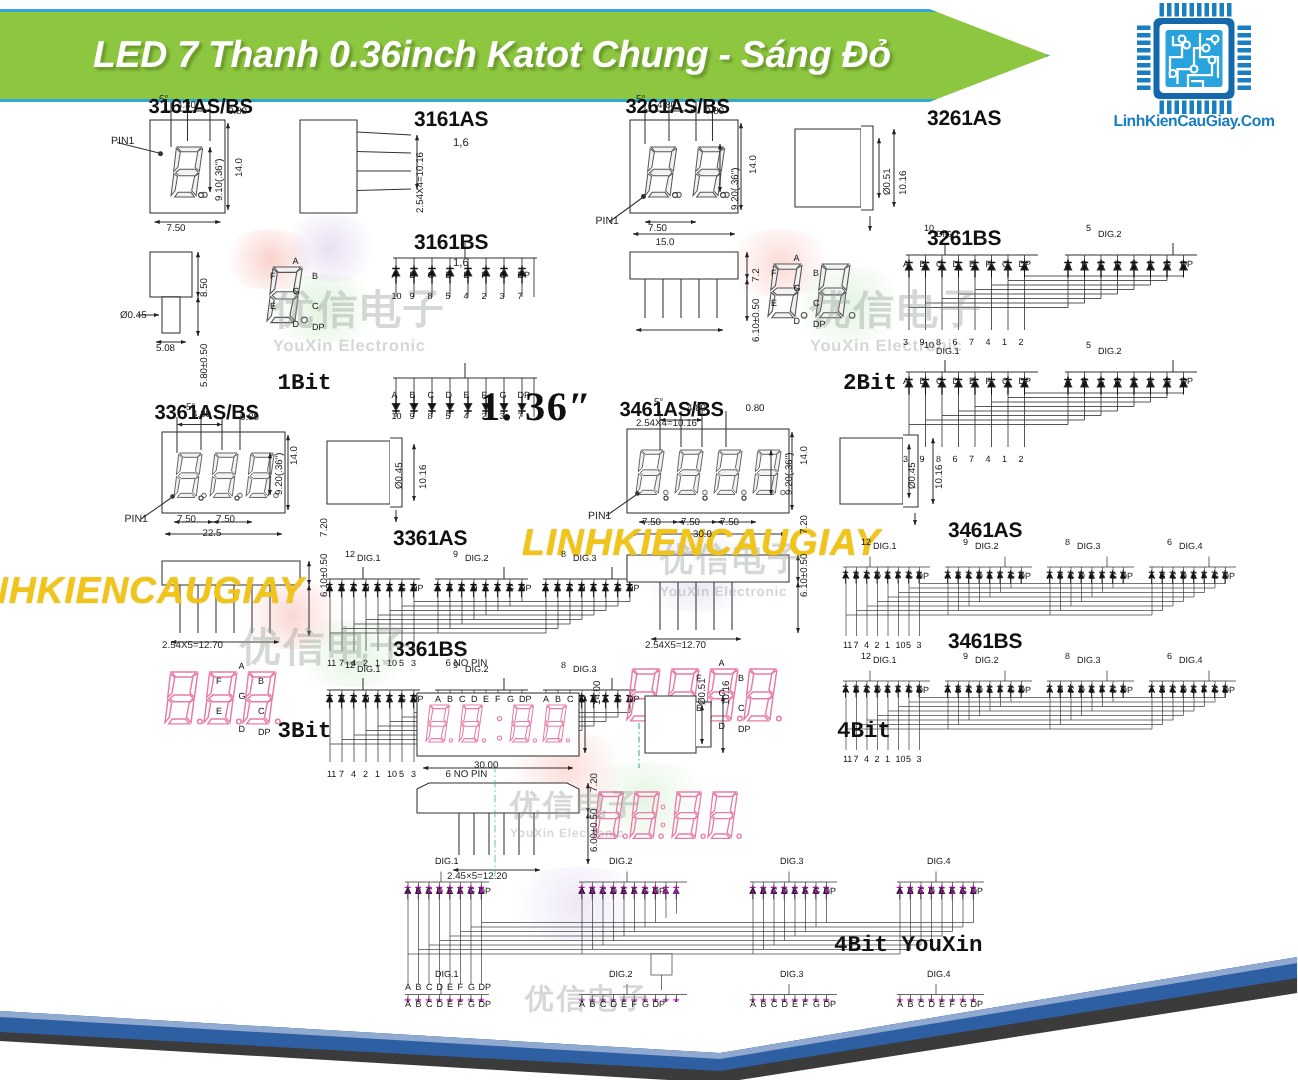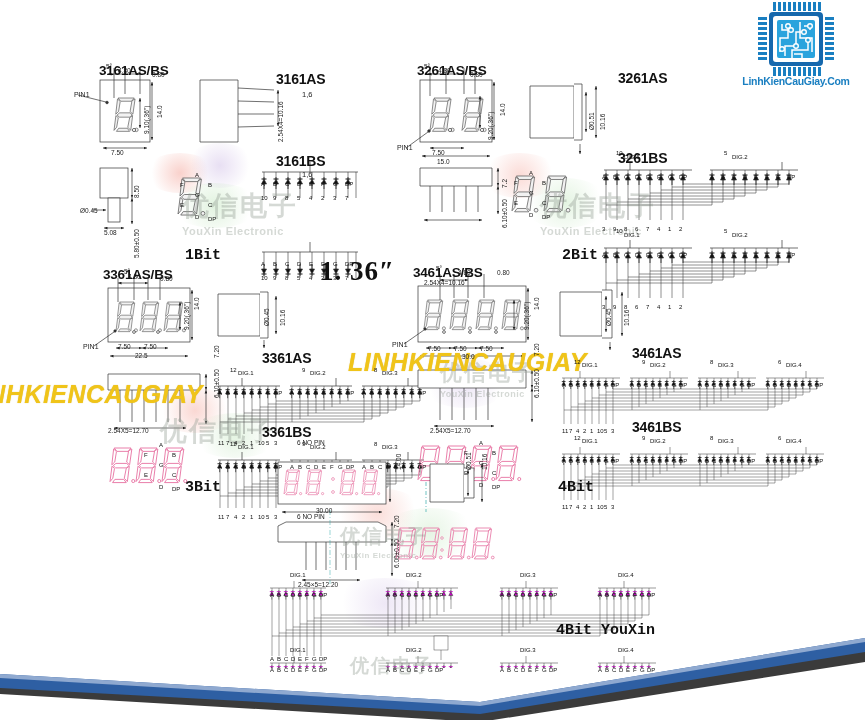--- a/index.html
+++ b/index.html
@@ -118,20 +118,24 @@
   .wm-blob { position:absolute; border-radius:50%; pointer-events:none; }
 
   
   #ribbon { position:absolute; left:0; bottom:0; width:865px; height:90px; }
 </style>
 </head>
 <body>
 
 <div id="slide">
 
+  <div id="banner-wrap">
+    <div id="banner"></div>
+    <div id="banner-title">LED 7 Thanh 0.36inch Katot Chung - Sáng Đỏ</div>
+  </div>
 
   <div id="logo-block">
     <svg id="logo-chip" width="76" height="74" viewBox="0 0 76 74">
       <g fill="#1a7fc1">
 
         <g>
           <rect x="15" y="0" width="3" height="9"></rect>
             <rect x="20" y="0" width="3" height="9"></rect>
           <rect x="25" y="0" width="3" height="9"></rect>
             <rect x="30" y="0" width="3" height="9"></rect>

